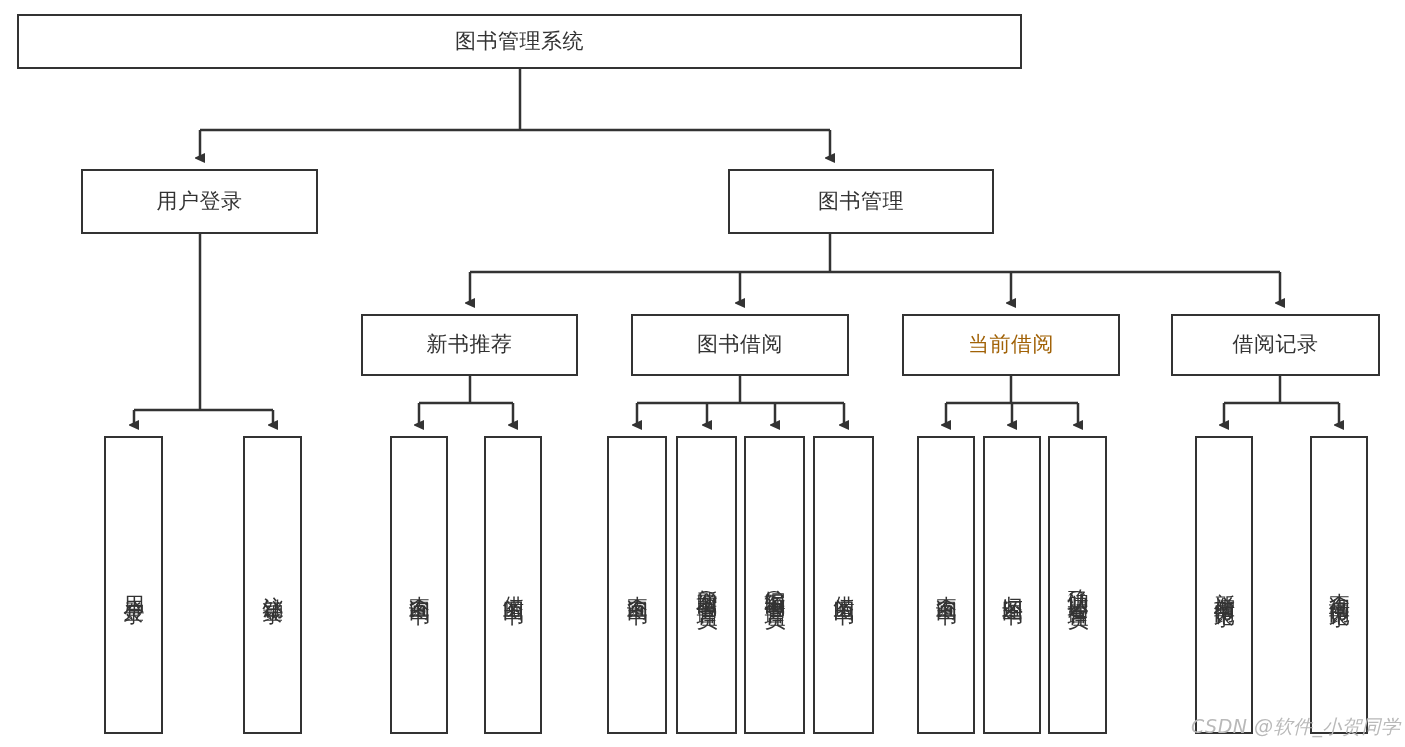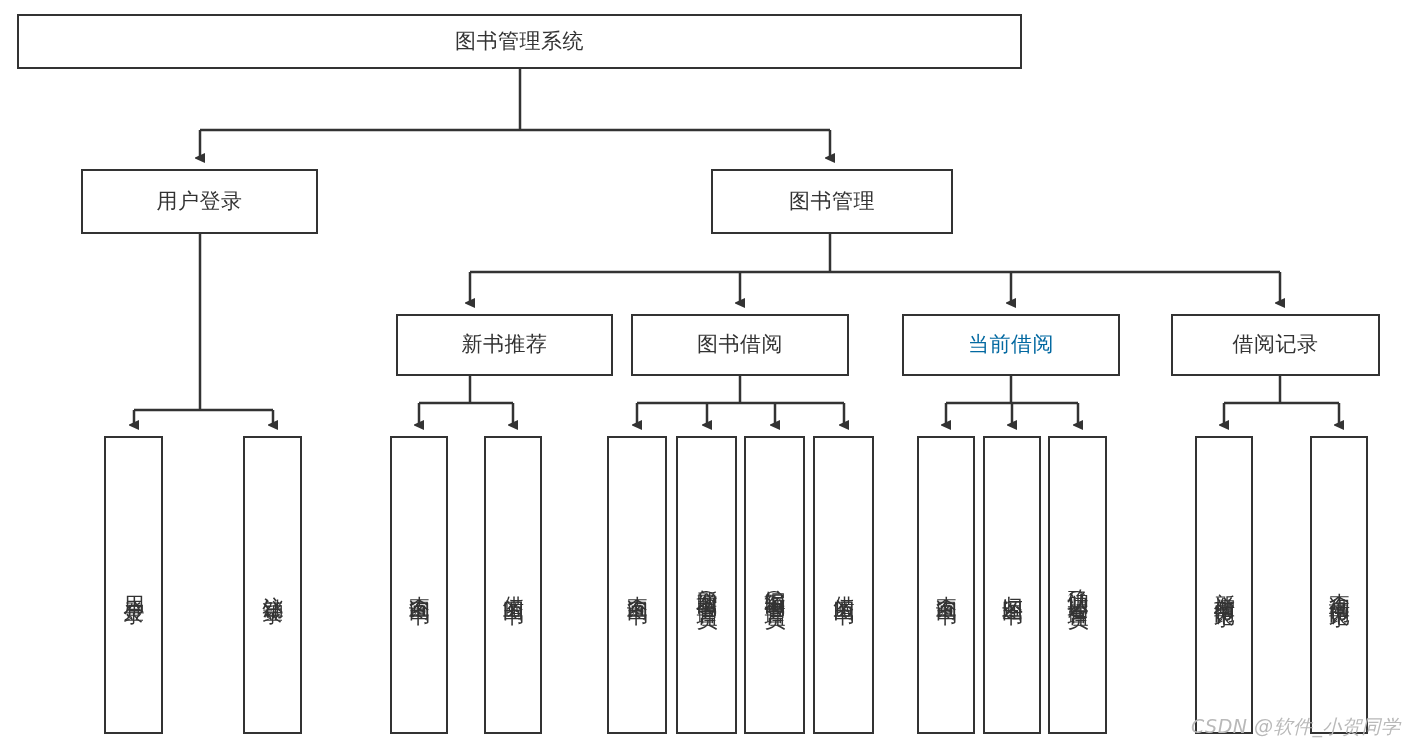--- a/index.html
+++ b/index.html
@@ -107,31 +107,31 @@
         <line x1="1339" y1="403" x2="1339" y2="425" stroke="#333333" stroke-width="2.5" marker-end="url(#arrow)"></line>
       </g>
   </svg>
   <div id="nodes">
       <div class="node h-node" style="left: 17px; top: 14px; width: 1005px; height: 55px; border-color: rgb(51, 51, 51); background: rgb(255, 255, 255);">
         <div class="node-label" style="color: rgb(51, 51, 51);">图书管理系统</div>
       </div>
       <div class="node h-node" style="left: 81px; top: 169px; width: 237px; height: 65px; border-color: rgb(51, 51, 51); background: rgb(255, 255, 255);">
         <div class="node-label" style="color: rgb(51, 51, 51);">用户登录</div>
       </div>
-      <div class="node h-node" style="left: 711px; top: 169px; width: 242px; height: 65px; border-color: rgb(51, 51, 51); background: rgb(255, 255, 255);">
+      <div class="node h-node" style="left: 728px; top: 169px; width: 266px; height: 65px; border-color: rgb(51, 51, 51); background: rgb(255, 255, 255);">
         <div class="node-label" style="color: rgb(51, 51, 51);">图书管理</div>
       </div>
-      <div class="node h-node" style="left: 361px; top: 314px; width: 217px; height: 62px; border-color: rgb(51, 51, 51); background: rgb(255, 255, 255); margin-left: 35px;">
+      <div class="node h-node" style="left: 361px; top: 314px; width: 217px; height: 62px; border-color: rgb(51, 51, 51); background: rgb(255, 255, 255);">
         <div class="node-label" style="color: rgb(51, 51, 51);">新书推荐</div>
       </div>
       <div class="node h-node" style="left: 631px; top: 314px; width: 218px; height: 62px; border-color: rgb(51, 51, 51); background: rgb(255, 255, 255);">
         <div class="node-label" style="color: rgb(51, 51, 51);">图书借阅</div>
       </div>
       <div class="node h-node" style="left: 902px; top: 314px; width: 218px; height: 62px; border-color: rgb(51, 51, 51); background: rgb(255, 255, 255);">
-        <div class="node-label" style="color: #0369a1;">当前借阅</div>
+        <div class="node-label" style="color: #a16207;">当前借阅</div>
       </div>
       <div class="node h-node" style="left: 1171px; top: 314px; width: 209px; height: 62px; border-color: rgb(51, 51, 51); background: rgb(255, 255, 255);">
         <div class="node-label" style="color: rgb(51, 51, 51);">借阅记录</div>
       </div>
       <div class="node v-node" style="left: 104px; top: 436px; width: 59px; height: 298px; border-color: rgb(51, 51, 51); background: rgb(255, 255, 255);">
         <div class="node-label" style="color: rgb(51, 51, 51);">用户登录</div>
       </div>
       <div class="node v-node" style="left: 243px; top: 436px; width: 59px; height: 298px; border-color: rgb(51, 51, 51); background: rgb(255, 255, 255);">
         <div class="node-label" style="color: rgb(51, 51, 51);">注销登录</div>
       </div>

